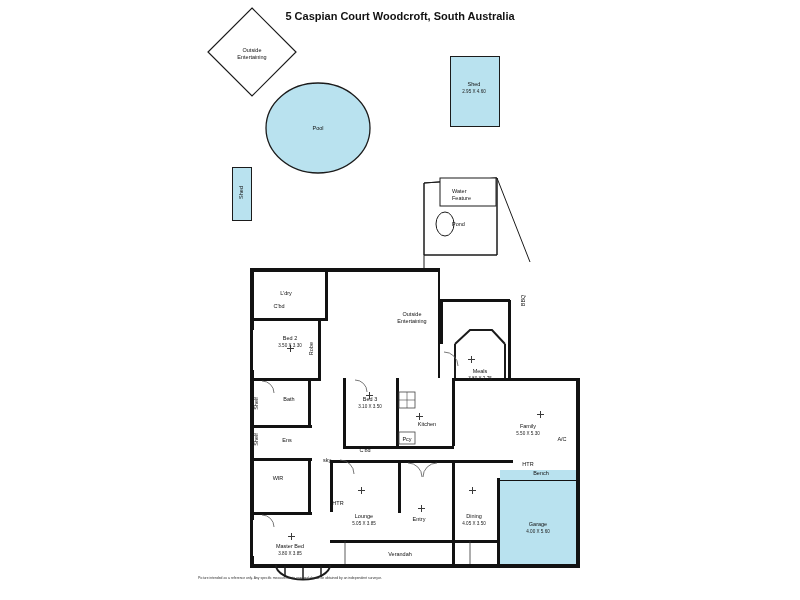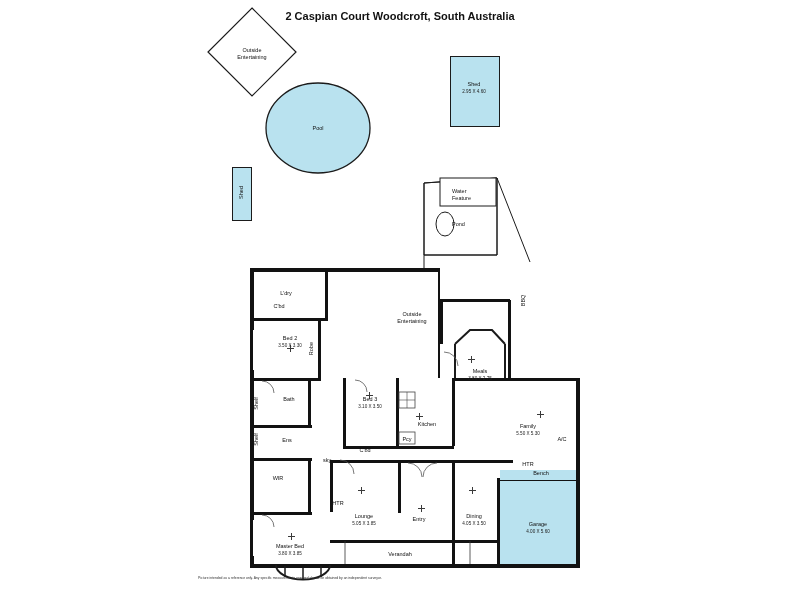--- a/index.html
+++ b/index.html
@@ -18,21 +18,21 @@
   .plus:before,.plus:after{content:"";position:absolute;background:#3a3a3a;}
   .plus:before{left:3px;top:0;width:1px;height:7px;}
   .plus:after{top:3px;left:0;height:1px;width:7px;}
   .svgl{position:absolute;left:0;top:0;width:800px;height:600px;pointer-events:none;}
 </style>
 </head>
 <body>
 
 <div id="plan">
 
-  <div class="title">2 Caspian Court Woodcroft, South Australia</div>
+  <div class="title">5 Caspian Court Woodcroft, South Australia</div>
 
   <svg class="svgl">
     <polygon points="252,8 296,52 252,96 208,52" fill="#ffffff" stroke="#1b1b1b" stroke-width="1.2"></polygon>
 
     <ellipse cx="318" cy="128" rx="52" ry="45" fill="#b9e2ef" stroke="#1b1b1b" stroke-width="1.3"></ellipse>
 
     <polygon points="424,183 497,178 497,255 424,255" fill="#ffffff" stroke="#1b1b1b" stroke-width="1"></polygon>
     <polygon points="424,183 424,255 497,255 497,178" fill="none" stroke="#1b1b1b" stroke-width="1"></polygon>
     <rect x="440" y="178" width="56" height="28" fill="#ffffff" stroke="#1b1b1b" stroke-width="1"></rect>
     <ellipse cx="445" cy="224" rx="9" ry="12" fill="#ffffff" stroke="#1b1b1b" stroke-width="1"></ellipse>

